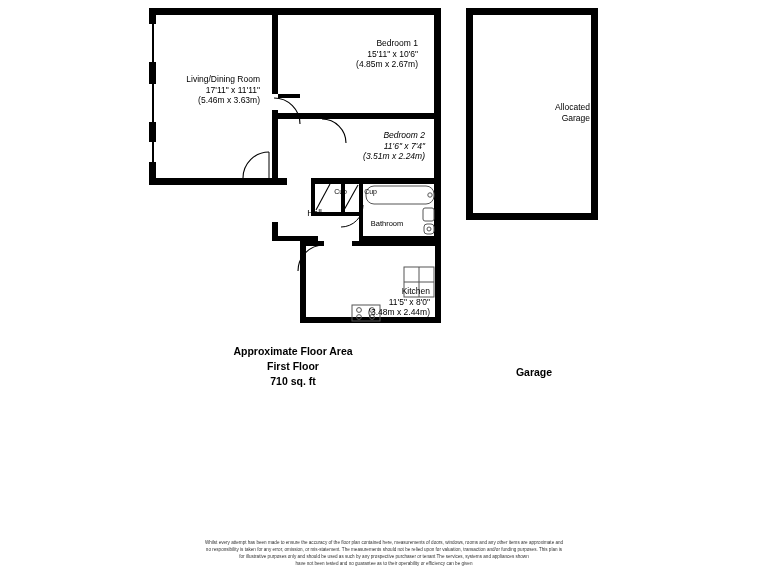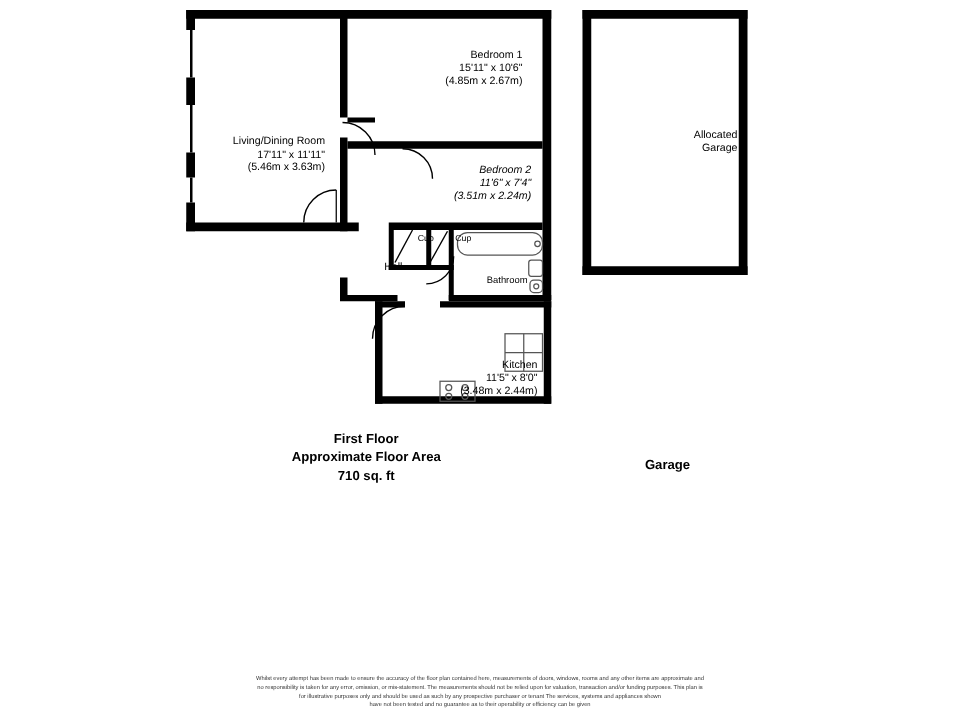--- a/index.html
+++ b/index.html
@@ -28,27 +28,27 @@
     line-height: 1.25;
     font-size: 8.5px;
     white-space: nowrap;
     color: #000;
   }
   .label .ln {
     display: block;
   }
 
   
-  #lbl-living { left: 120px; top: 74px; width: 140px; margin-top: 33px; }
+  #lbl-living { left: 120px; top: 74px; width: 140px; }
   #lbl-bed1   { left: 288px; top: 38px; width: 130px; }
   #lbl-bed2   { left: 295px; top: 130px; width: 130px; font-style: italic; }
   #lbl-hall   { left: 262px; top: 172px; width: 60px; margin-top: 36px; }
   #lbl-cup1   { left: 307px; top: 188px; width: 40px; font-size: 7px; }
   #lbl-cup2   { left: 337px; top: 188px; width: 40px; font-size: 7px; }
-  #lbl-bath   { left: 352px; top: 219px; width: 70px; font-size: 7.5px; text-align: right; }
+  #lbl-bath   { left: 352px; top: 219px; width: 70px; font-size: 7.5px; text-align: center; }
   #lbl-kitchen{ left: 310px; top: 286px; width: 120px; }
   #lbl-garage { left: 478px; top: 102px; width: 112px; }
 
   #summary {
     position: absolute;
     left: 193px;
     top: 344px;
     width: 200px;
     text-align: center;
     font-size: 10.5px;
@@ -204,22 +204,22 @@
   <span class="ln">11'5" x 8'0"</span>
   <span class="ln">(3.48m x 2.44m)</span>
 </div>
 
 <div class="label" id="lbl-garage">
   <span class="ln">Allocated</span>
   <span class="ln">Garage</span>
 </div>
 
 <div id="summary">
+  <div>Approximate Floor Area</div>
   <div>First Floor</div>
-  <div>Approximate Floor Area</div>
   <div>710 sq. ft</div>
 </div>
 
 <div id="garage-caption">Garage</div>
 
 <div id="disclaimer">
   <span>Whilst every attempt has been made to ensure the accuracy of the floor plan contained here, measurements of doors, windows, rooms and any other items are approximate and</span>
   <span>no responsibility is taken for any error, omission, or mis-statement. The measurements should not be relied upon for valuation, transaction and/or funding purposes. This plan is</span>
   <span>for illustrative purposes only and should be used as such by any prospective purchaser or tenant The services, systems and appliances shown</span>
   <span>have not been tested and no guarantee as to their operability or efficiency can be given</span>

